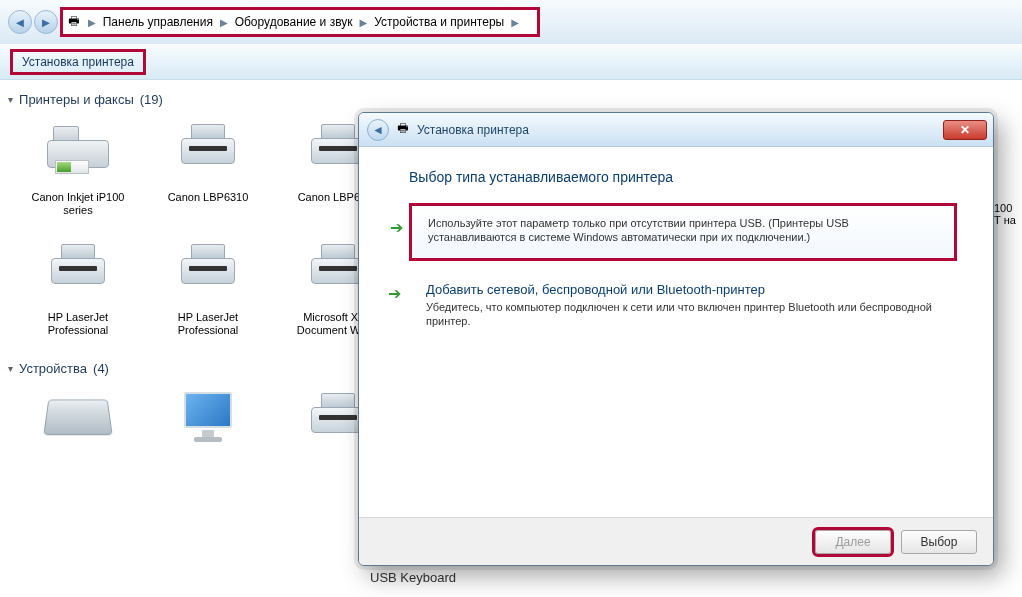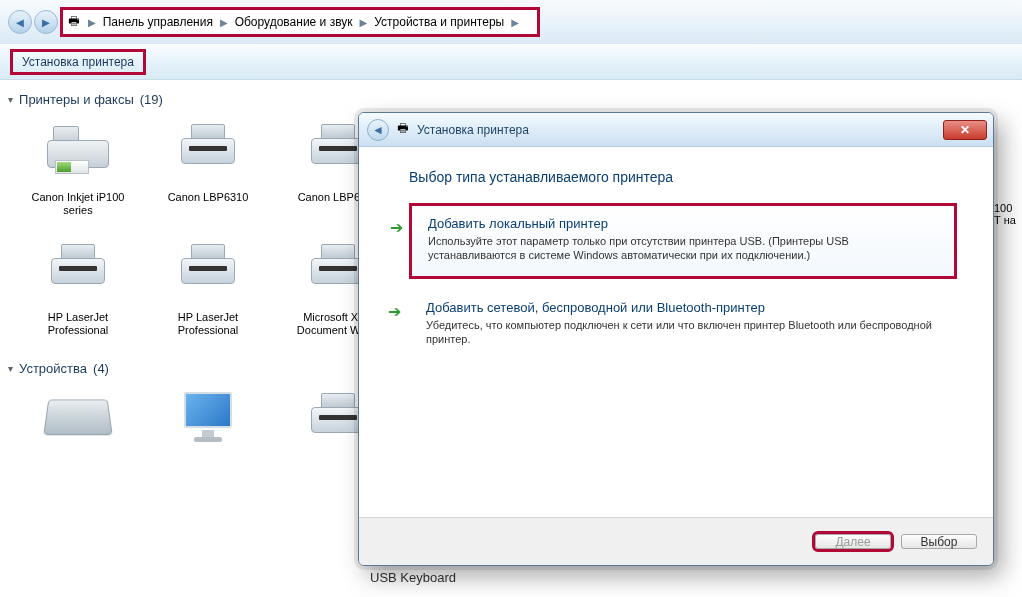--- a/index.html
+++ b/index.html
@@ -51,21 +51,21 @@
 .dtitle .ttxt { color:#1f4469; font-size:12px; }
 .dtitle .close { margin-left:auto; width:44px; height:20px; border-radius:3px; background:linear-gradient(#e98f86,#c83b2d); border:1px solid #8e2017; color:#fff; display:flex;align-items:center;justify-content:center; font-weight:bold; font-size:12px;}
 .dbody { padding: 22px 36px 8px 50px; height: calc(100% - 34px - 48px); }
 .dhdr { color:#0a3f73; font-size:14px; margin-bottom:18px; }
 .opt { border:1px solid transparent; padding:10px 16px 14px 16px; margin-bottom:10px; position:relative; }
 .opt.sel { border:3px solid #b20838; background: linear-gradient(#fff,#f2f8fd); }
 .opt .arrow { position:absolute; left:-22px; top:12px; width:16px; height:16px; color:#2d9b2d; font-size:16px; }
 .opt .ot { color:#0a3f73; font-size:13px; margin-bottom:3px; }
 .opt .od { color:#333; font-size:11px; line-height:14px; }
 .dfoot { position:absolute; left:0; right:0; bottom:0; height:48px; background:#f0f0f0; border-top:1px solid #d6d6d6; display:flex; align-items:center; justify-content:flex-end; padding:0 16px; gap:10px; }
-.wbtn { min-width:76px; height:15px; background:linear-gradient(#fdfdfd,#e6e6e6); border:1px solid #a8a8a8; border-radius:3px; font-size:12px; color:#333; padding:0 12px; }
+.wbtn { min-width:76px; height:24px; background:linear-gradient(#fdfdfd,#e6e6e6); border:1px solid #a8a8a8; border-radius:3px; font-size:12px; color:#333; padding:0 12px; }
 .wbtn:disabled { color:#9a9a9a; }
 .wbtn.hl { outline:3px solid #b20838; }
 
 
 .edgehint { position:absolute; right:0; top:120px; width:28px; height:130px; overflow:hidden; }
 .edgehint .t { font-size:11px; color:#000; }
 </style>
 </head>
 <body>
 
@@ -208,21 +208,20 @@
     <div class="back">◄</div>
     <div class="tic">🖶</div>
     <div class="ttxt">Установка принтера</div>
     <div class="close">✕</div>
   </div>
   <div class="dbody">
     <div class="dhdr">Выбор типа устанавливаемого принтера</div>
 
     <div class="opt sel">
       <div class="arrow">➔</div>
-      <div class="ot">Добавить локальный принтер</div>
       <div class="od">Используйте этот параметр только при отсутствии принтера USB. (Принтеры USB устанавливаются в системе Windows автоматически при их подключении.)</div>
     </div>
 
     <div class="opt">
       <div class="arrow">➔</div>
       <div class="ot">Добавить сетевой, беспроводной или Bluetooth-принтер</div>
       <div class="od">Убедитесь, что компьютер подключен к сети или что включен принтер Bluetooth или беспроводной принтер.</div>
     </div>
   </div>
   <div class="dfoot">

